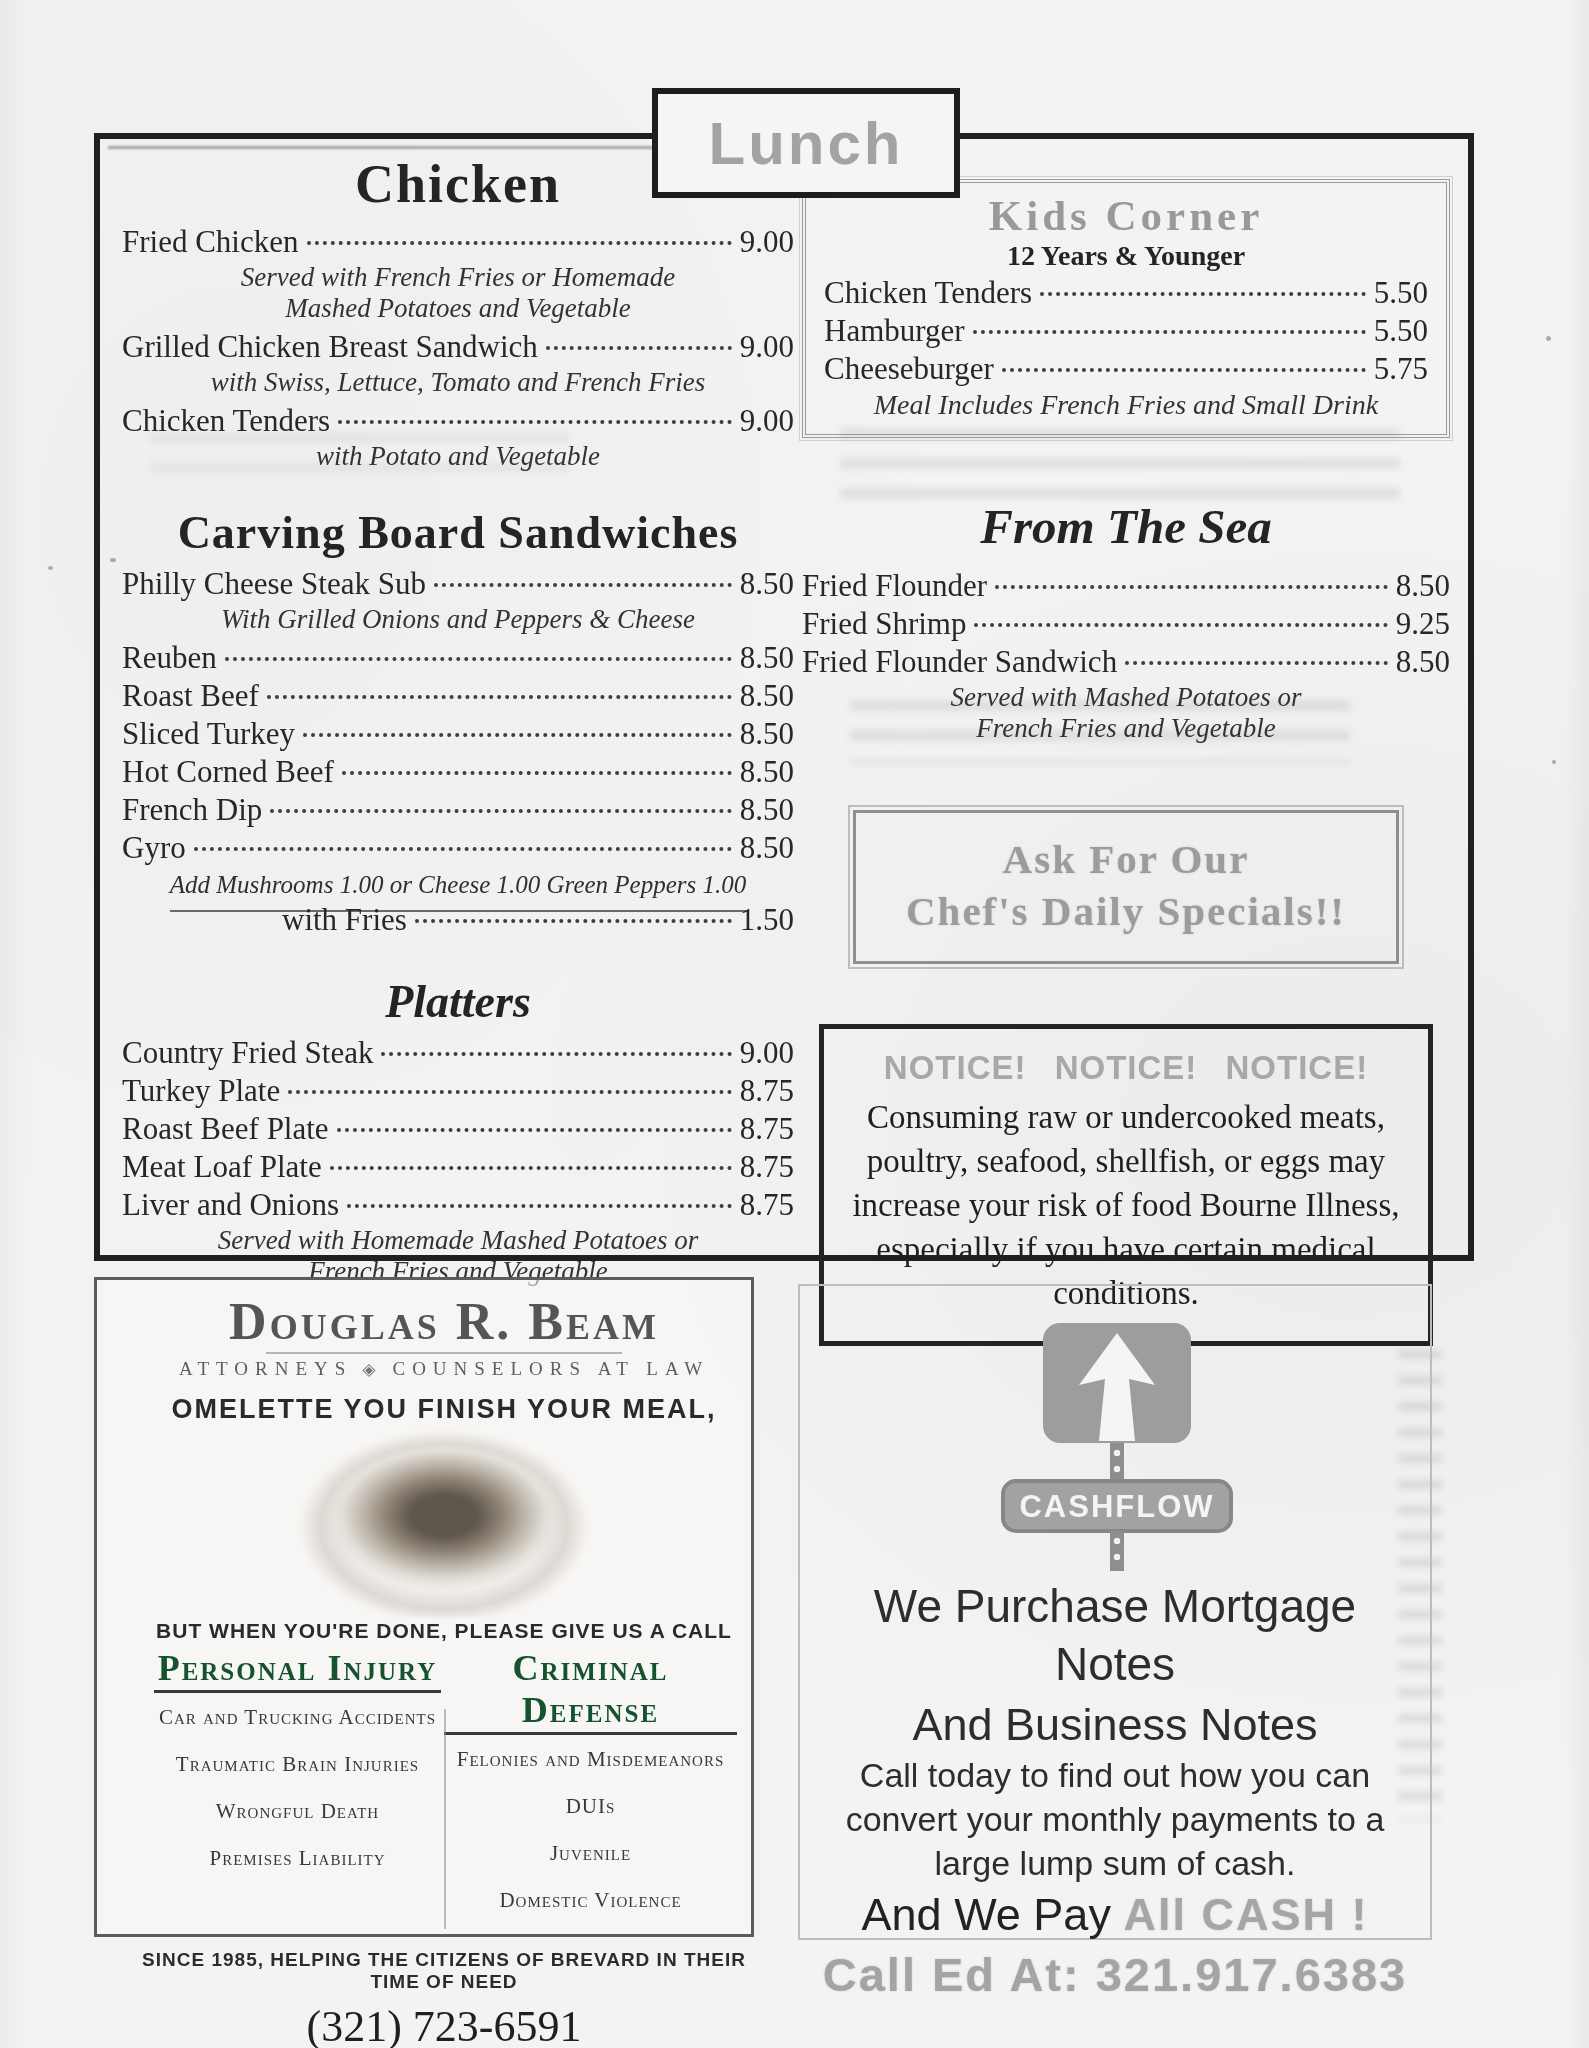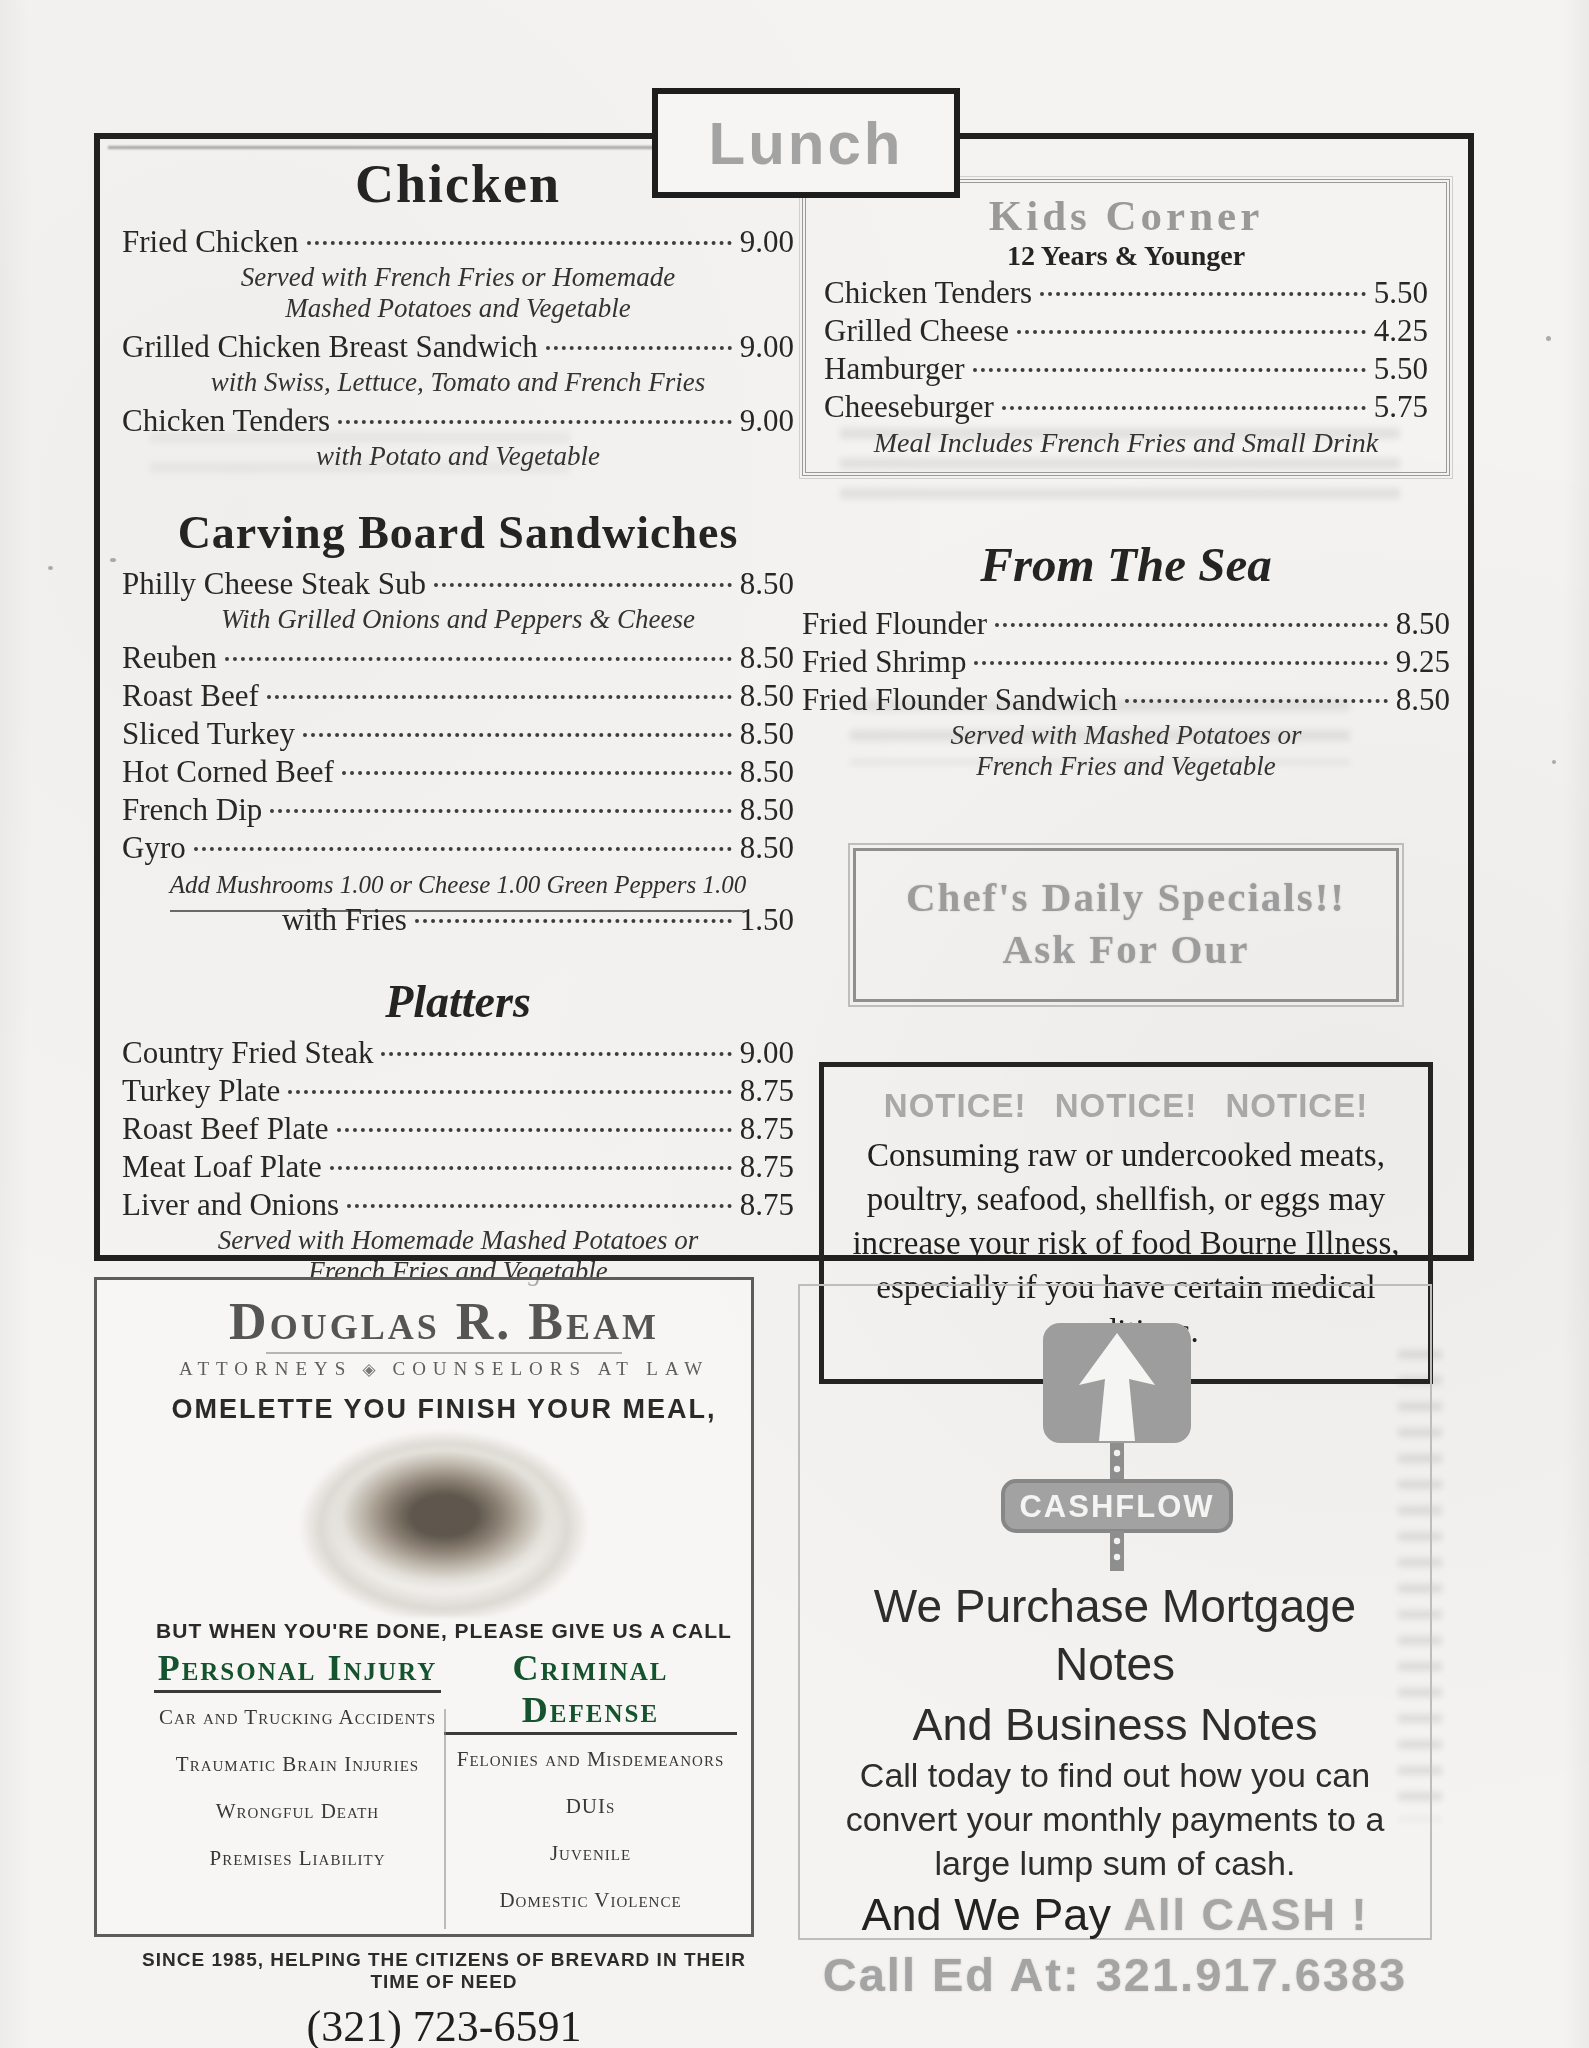--- a/index.html
+++ b/index.html
@@ -237,25 +237,20 @@
 
     <div class="kids-box">
       <h2 class="kids-title">Kids Corner</h2>
       <div class="kids-sub">12 Years &amp; Younger</div>
       <div class="menu-row">
         <span>Chicken Tenders</span>
         <span class="dots"></span>
         <span class="price">5.50</span>
       </div>
       <div class="menu-row">
-        <span>Grilled Cheese</span>
-        <span class="dots"></span>
-        <span class="price">4.25</span>
-      </div>
-      <div class="menu-row">
         <span>Hamburger</span>
         <span class="dots"></span>
         <span class="price">5.50</span>
       </div>
       <div class="menu-row">
         <span>Cheeseburger</span>
         <span class="dots"></span>
         <span class="price">5.75</span>
       </div>
       <div class="note" style="width:100%;font-size:28px;">Meal Includes French Fries and Small Drink</div>
@@ -274,22 +269,22 @@
       <span class="price">9.25</span>
     </div>
     <div class="menu-row">
       <span>Fried Flounder Sandwich</span>
       <span class="dots"></span>
       <span class="price">8.50</span>
     </div>
     <div class="note sea-note">Served with Mashed Potatoes or French Fries and Vegetable</div>
 
     <div class="specials-box">
+      <div class="l">Ask For Our</div>
       <div class="l">Chef's Daily Specials!!</div>
-      <div class="l">Ask For Our</div>
     </div>
 
     <div class="notice-box">
       <div class="notice-title">NOTICE! NOTICE! NOTICE!</div>
       <div class="notice-body">Consuming raw or undercooked meats, poultry, seafood, shellfish, or eggs may increase your risk of food Bourne Illness, especially if you have certain medical conditions.</div>
     </div>
   </div>
 </div>
 
 <div class="beam-ad">

